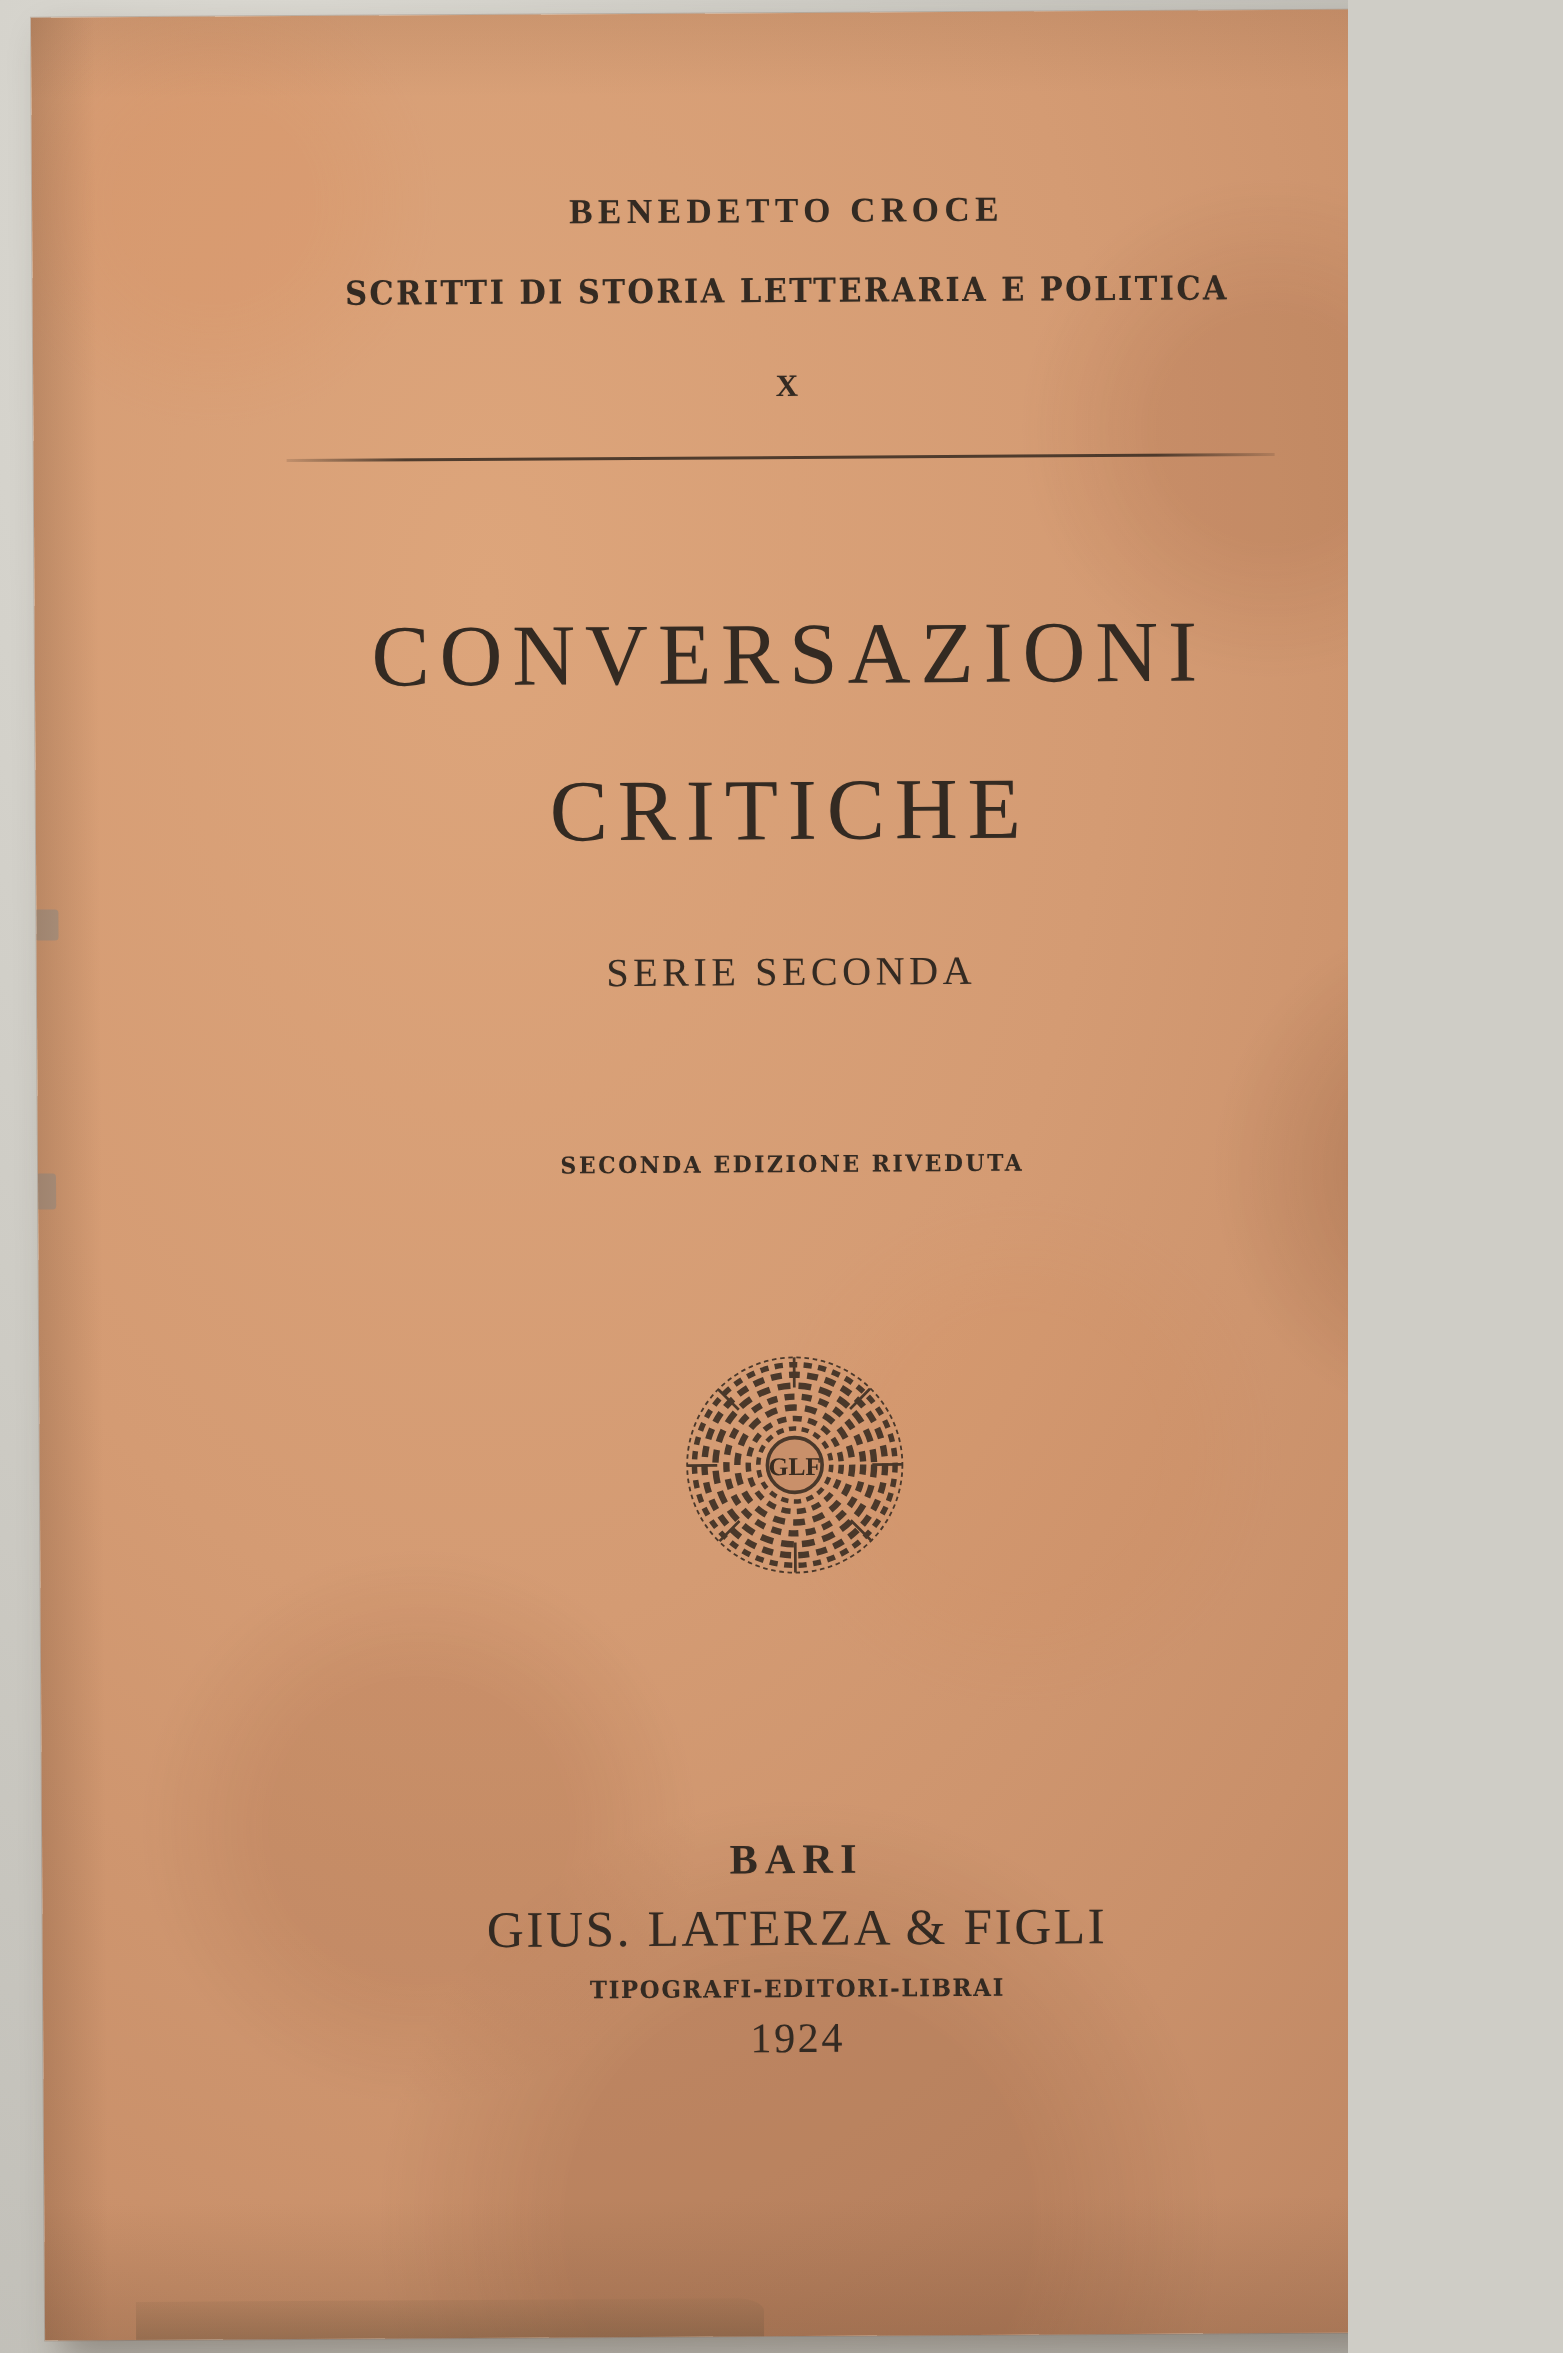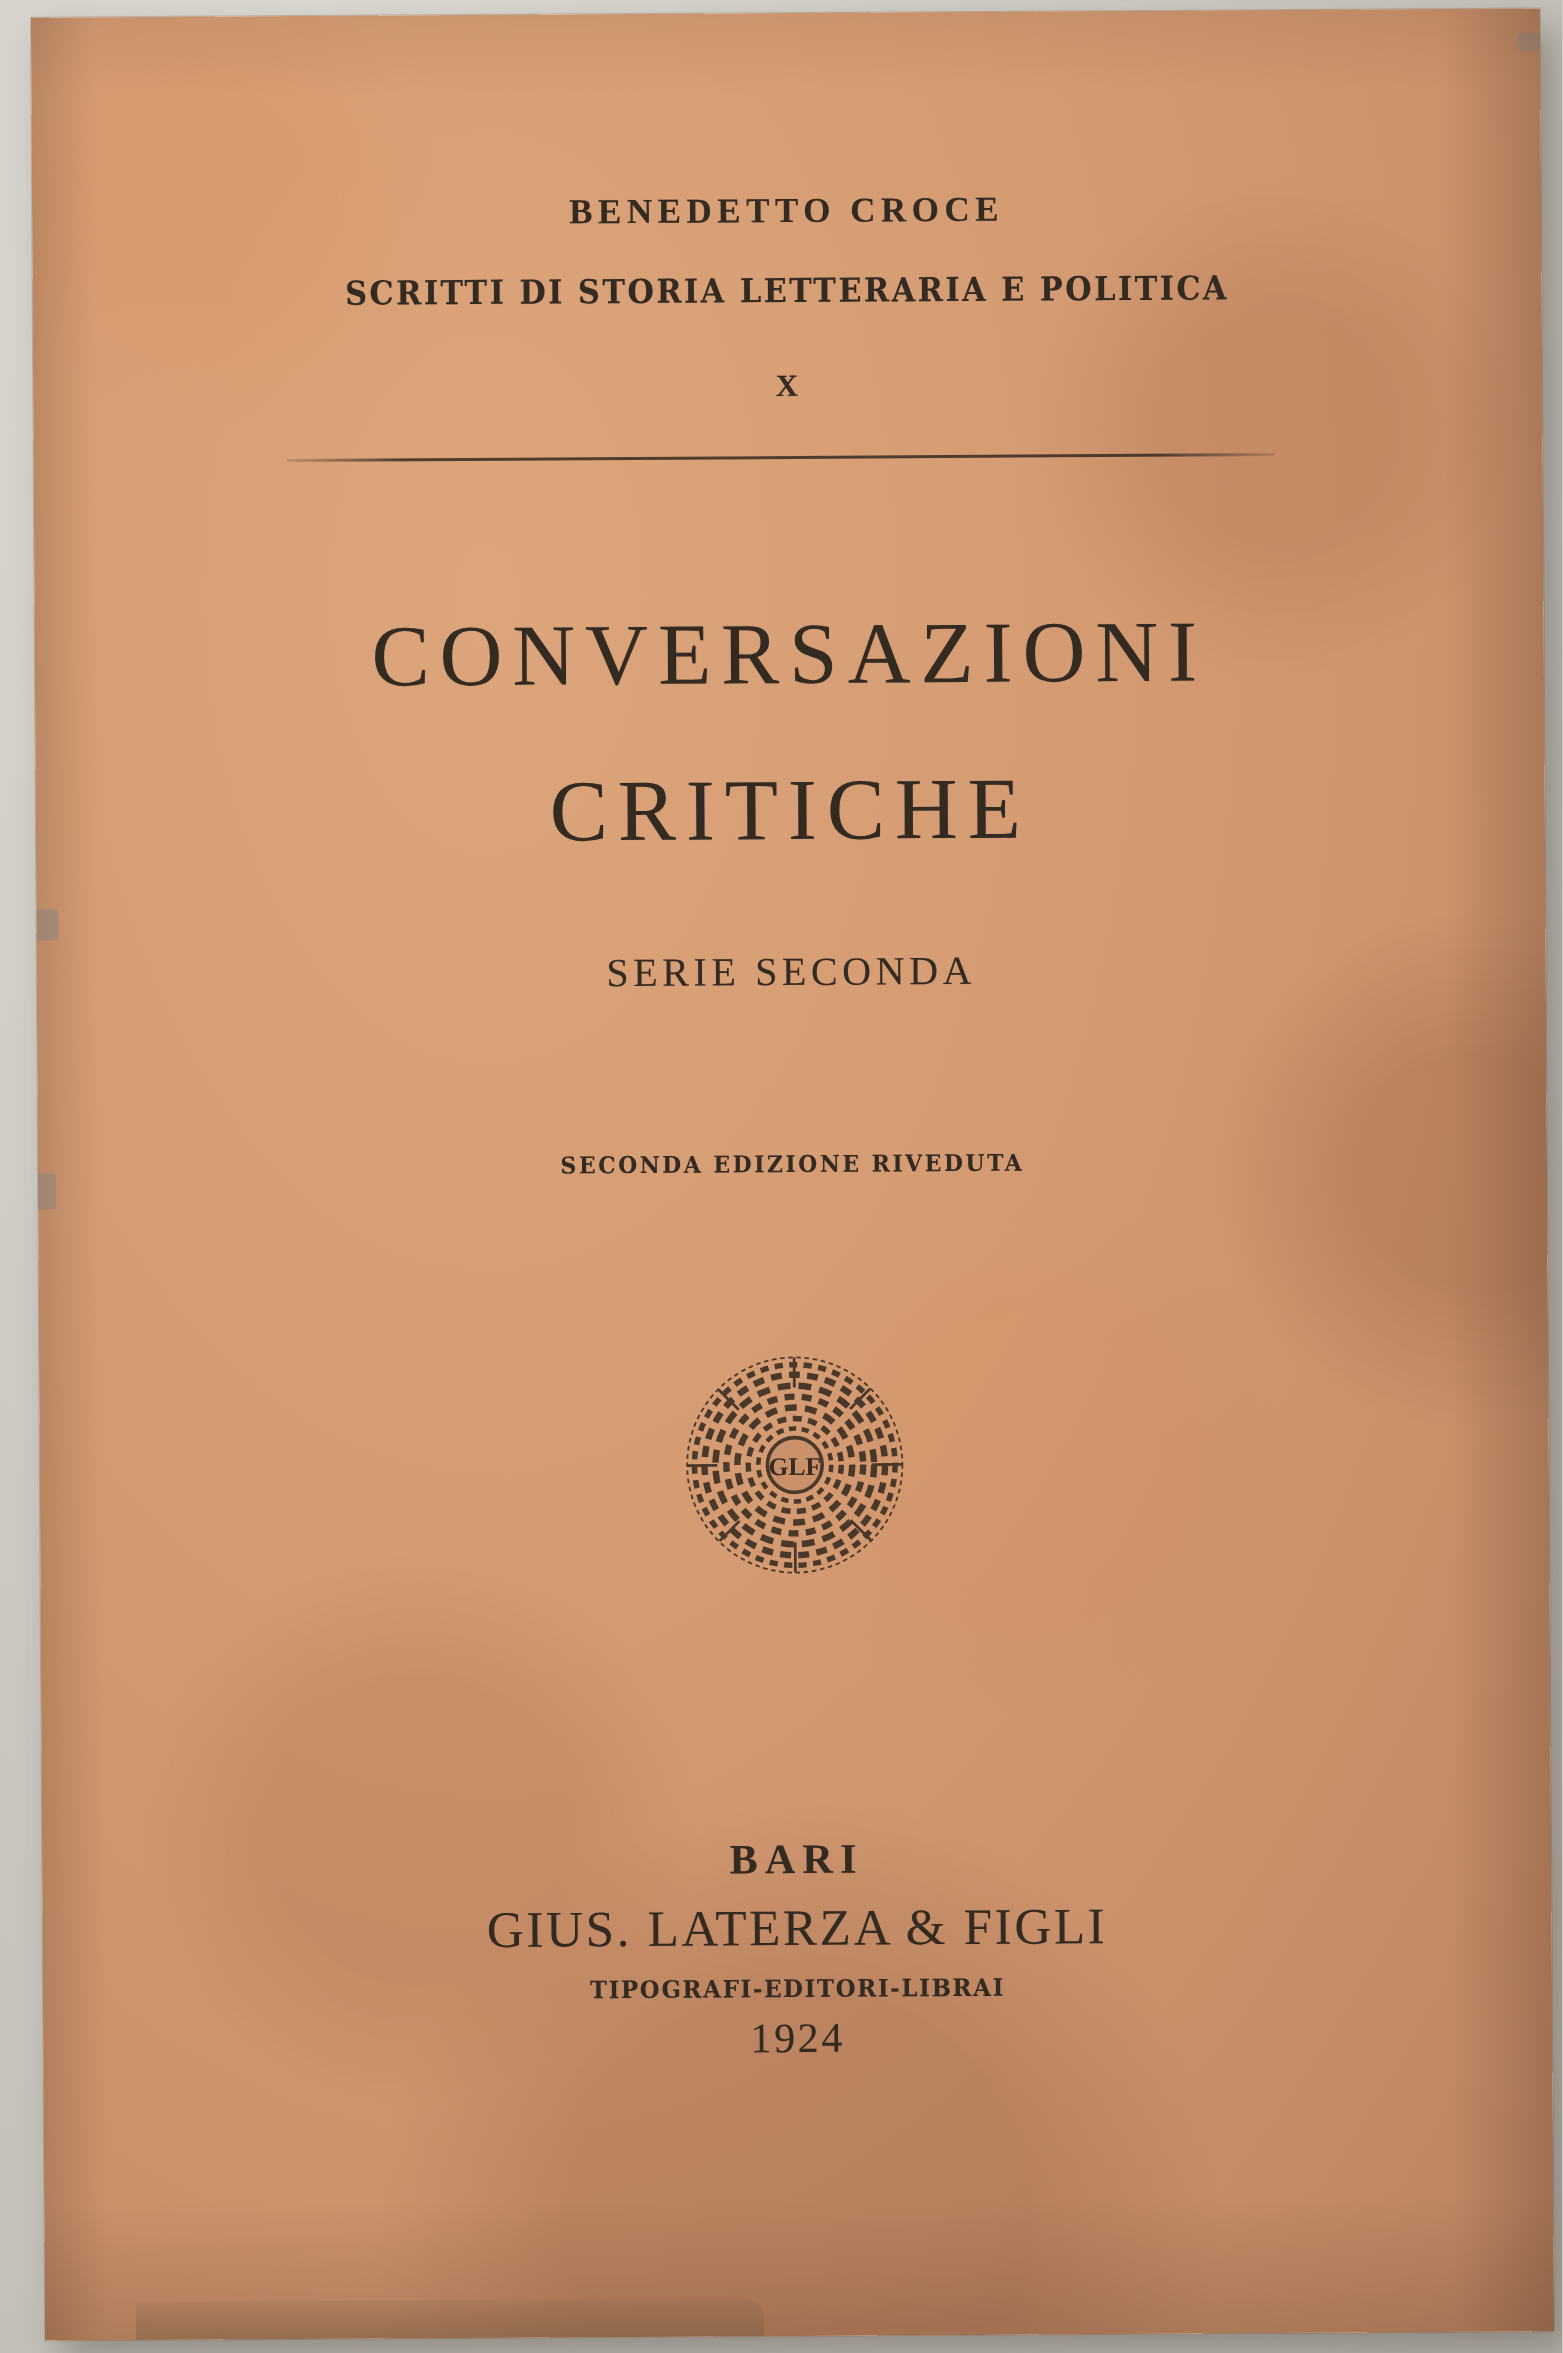--- a/index.html
+++ b/index.html
@@ -10,21 +10,21 @@
   body {
     width: 1564px;
     height: 2354px;
     overflow: hidden;
     font-family: "Liberation Serif", serif;
   }
 
   
   .photo {
     position: relative;
-    width: 1562px;
+    width: 1348px;
     height: 2354px;
     background:
       radial-gradient(ellipse at 20% 10%, #dcdad3 0%, #c8c6bf 55%, #b9b7b0 100%);
     overflow: hidden;
   }
 
   
   .book {
     position: absolute;
     left: 38px;

